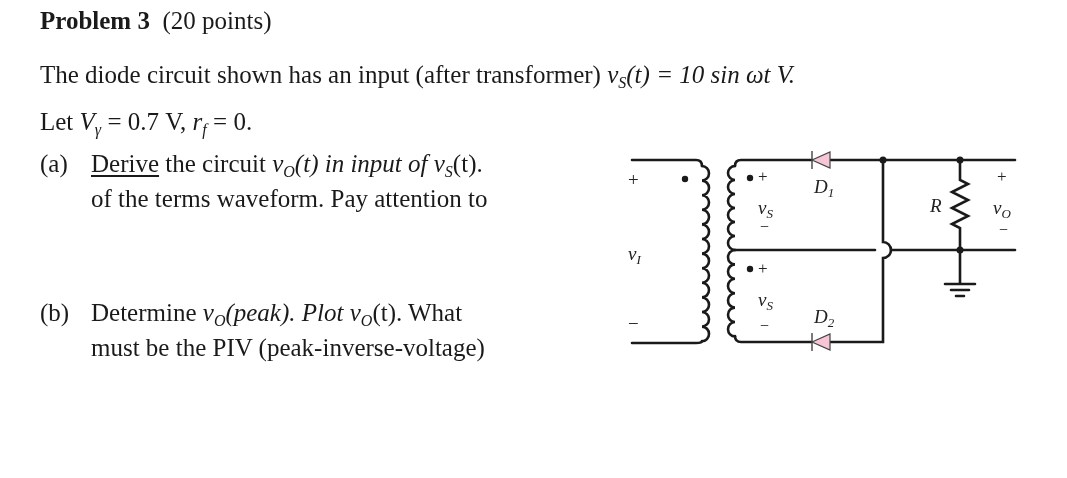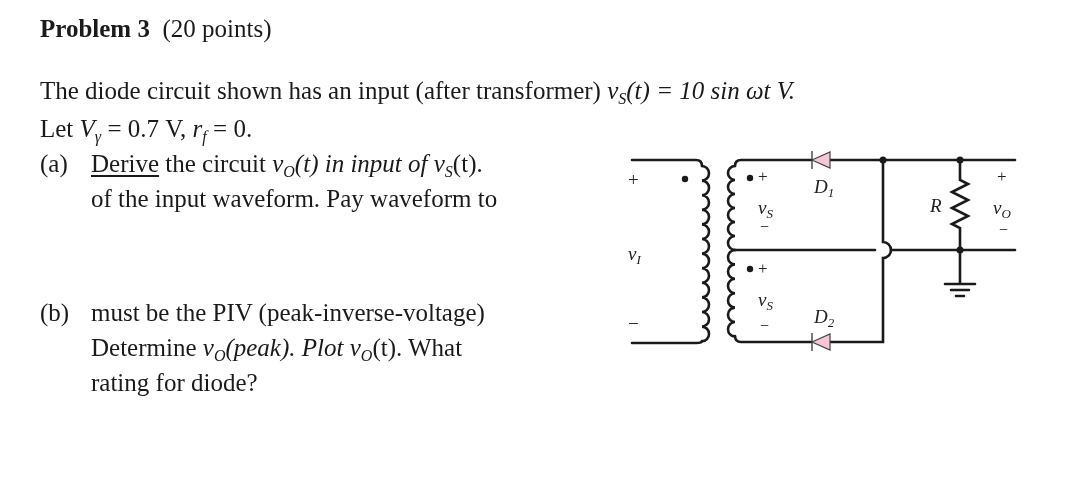--- a/index.html
+++ b/index.html
@@ -1,59 +1,58 @@
 <!DOCTYPE html>
 <html><head>
   <meta charset="utf-8">
   <style>
     html, body { margin: 0; padding: 0; background: #ffffff; }
     body { width: 1067px; height: 478px; position: relative; overflow: hidden;
            font-family: "Liberation Serif", "DejaVu Serif", serif; color: #1a1a1a; }
-    .title { position: absolute; left: 40px; top: 15px; font-size: 25px; }
+    .title { position: absolute; left: 40px; top: 7px; font-size: 25px; }
     .title b { font-weight: bold; }
     .line { position: absolute; left: 40px; font-size: 25px; white-space: nowrap; }
     .m { font-style: italic; }
     sub { font-size: 16px; vertical-align: -5px; line-height: 0; }
     .part { position: absolute; left: 40px; font-size: 25px; line-height: 35px; }
     .part .lbl { position: absolute; left: 0; top: 0; }
     .part .body { margin-left: 51px; white-space: nowrap; }
     u { text-decoration: underline; text-underline-offset: 3px; text-align: center; }
     svg.circuit { position: absolute; left: 0; top: 0; }
     .ctext { font-family: "Liberation Serif", serif; fill: #222; }
   </style>
 </head>
 <body>
 
 <div class="title">
   <b>Problem 3</b>&nbsp;
   <span>(20 points)</span>
 </div>
 
-<div class="line" style="top:77px;">
+<div class="line" style="top:61px;">
   <span>The diode circuit shown has an input (after transformer) </span><span class="m">v</span><sub class="m">S</sub><span class="m">(t) = 10 sin ωt  V.</span>
 </div>
 
-<div class="line" style="top:115px;">
+<div class="line" style="top:108px;">
   <span>Let </span><span class="m">V</span><sub class="m">γ</sub><span> = 0.7 V, </span><span class="m">r</span><sub class="m">f</sub><span> = 0.</span>
 </div>
 
 <div class="part" style="top:146px;">
   <span class="lbl">(a)</span>
   <div class="body">
     <div><u>Derive</u><span> the circuit </span><span class="m">v</span><sub class="m">O</sub><span class="m">(t) in input of </span><span class="m">v</span><sub class="m">S</sub><span>(t).</span></div>
-    <div>of the input waveform.  Pay waveform to</div>
+    <div>of the terms waveform.  Pay attention to</div>
   </div>
 </div>
 
 <div class="part" style="top:295px;">
   <span class="lbl">(b)</span>
   <div class="body">
+    <div><span>Determine </span><span class="m">v</span><sub class="m">O</sub><span class="m">(peak).  Plot </span><span class="m">v</span><sub class="m">O</sub><span>(t).  What</span></div>
     <div>must be the PIV (peak-inverse-voltage)</div>
-    <div><span>Determine </span><span class="m">v</span><sub class="m">O</sub><span class="m">(peak).  Plot </span><span class="m">v</span><sub class="m">O</sub><span>(t).  What</span></div>
-    <div>rating for diode?</div>
   </div>
 </div>
 
 <svg class="circuit" width="1067" height="478">
   <g stroke="#1a1a1a" stroke-width="2.6" fill="none" stroke-linecap="round">
 
     <g>
       <path d="M632 160 H696 Q702 160 702 166"></path>
       <path d="M702 166 a7 7.3 0 0 1 0 14.6 a7 7.3 0 0 1 0 14.6 a7 7.3 0 0 1 0 14.6 a7 7.3 0 0 1 0 14.6 a7 7.3 0 0 1 0 14.6 a7 7.3 0 0 1 0 14.6 a7 7.3 0 0 1 0 14.6 a7 7.3 0 0 1 0 14.6 a7 7.3 0 0 1 0 14.6 a7 7.3 0 0 1 0 14.6 a7 7.3 0 0 1 0 14.6 a7 7.3 0 0 1 0 14.6"></path>
       <path d="M702 341 Q702 343 696 343 H632"></path>

